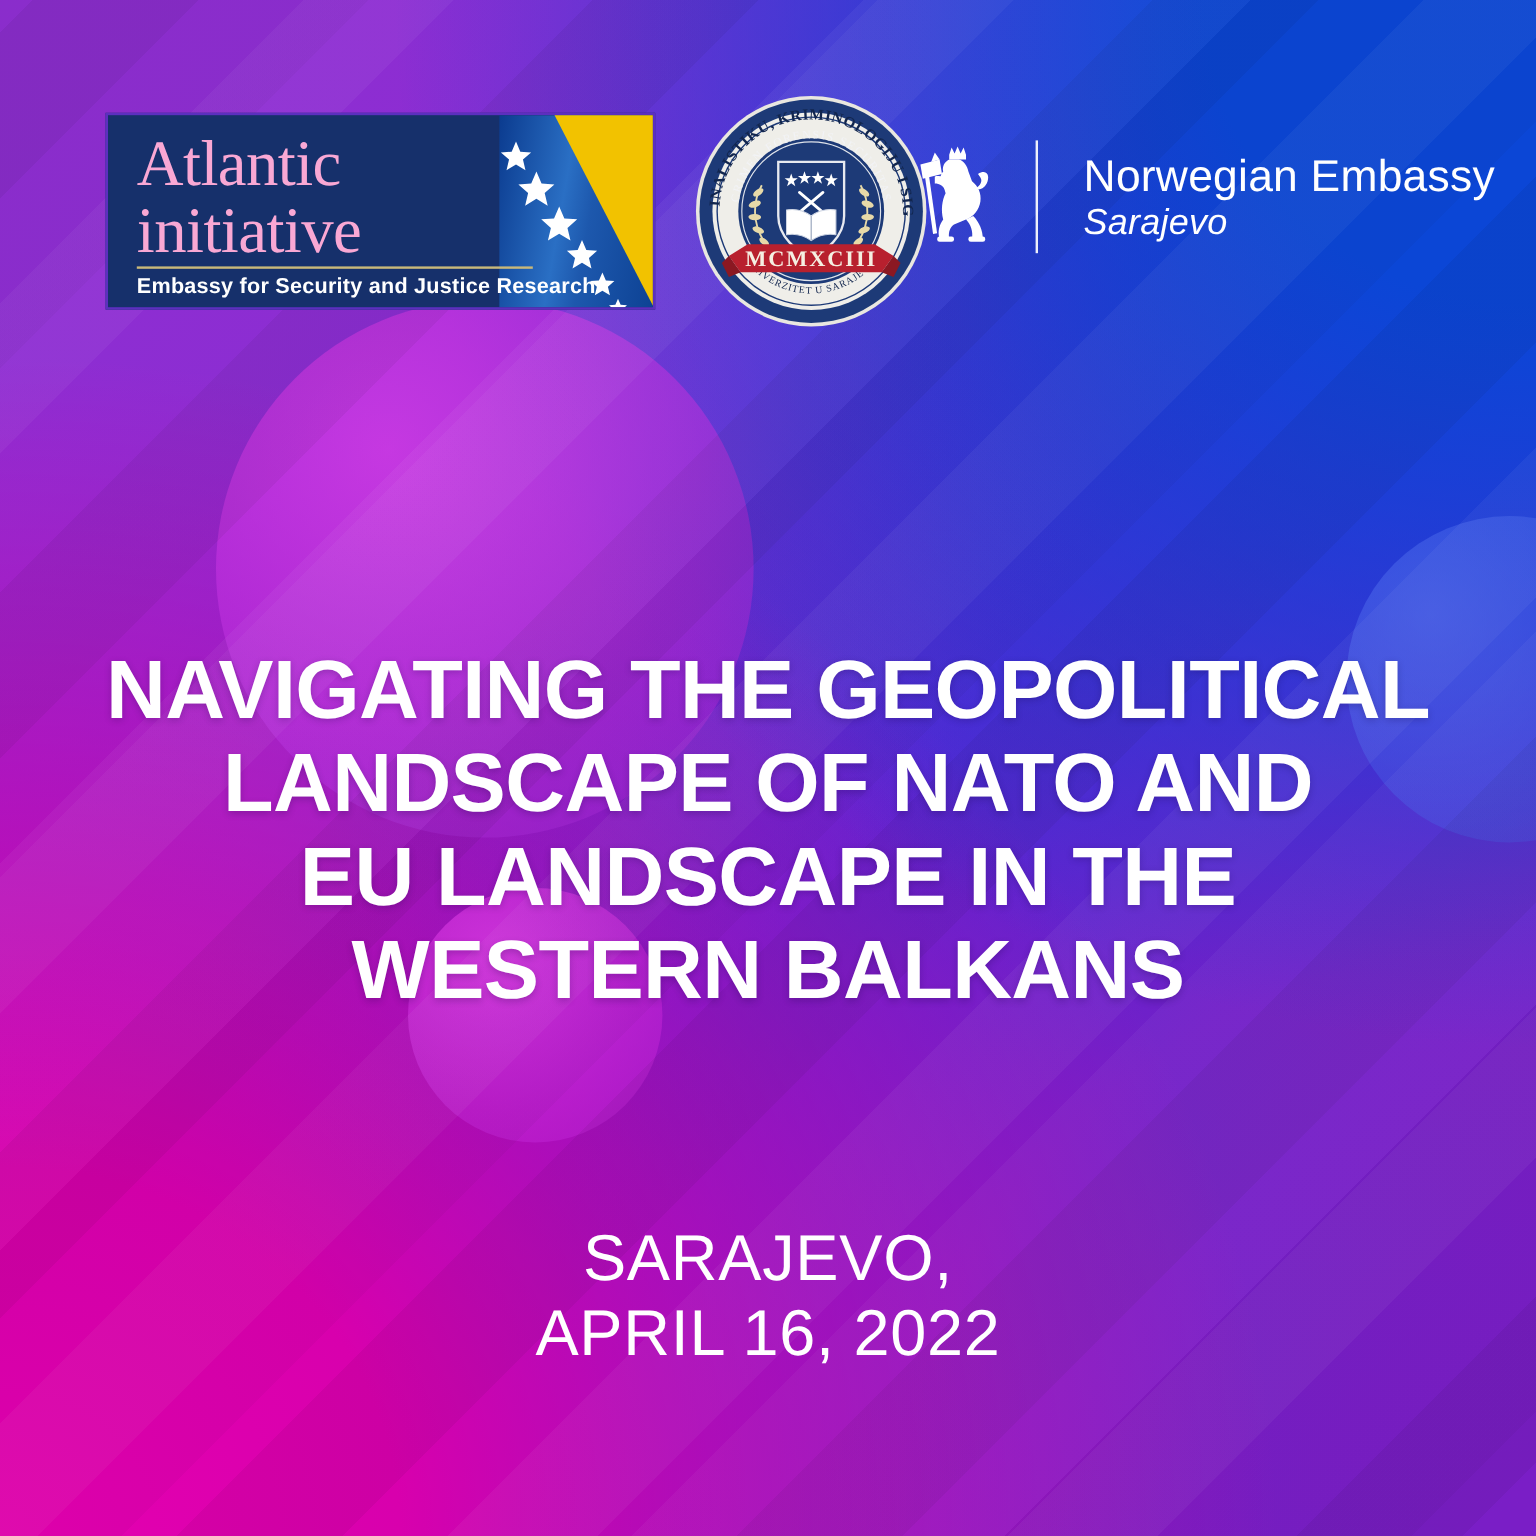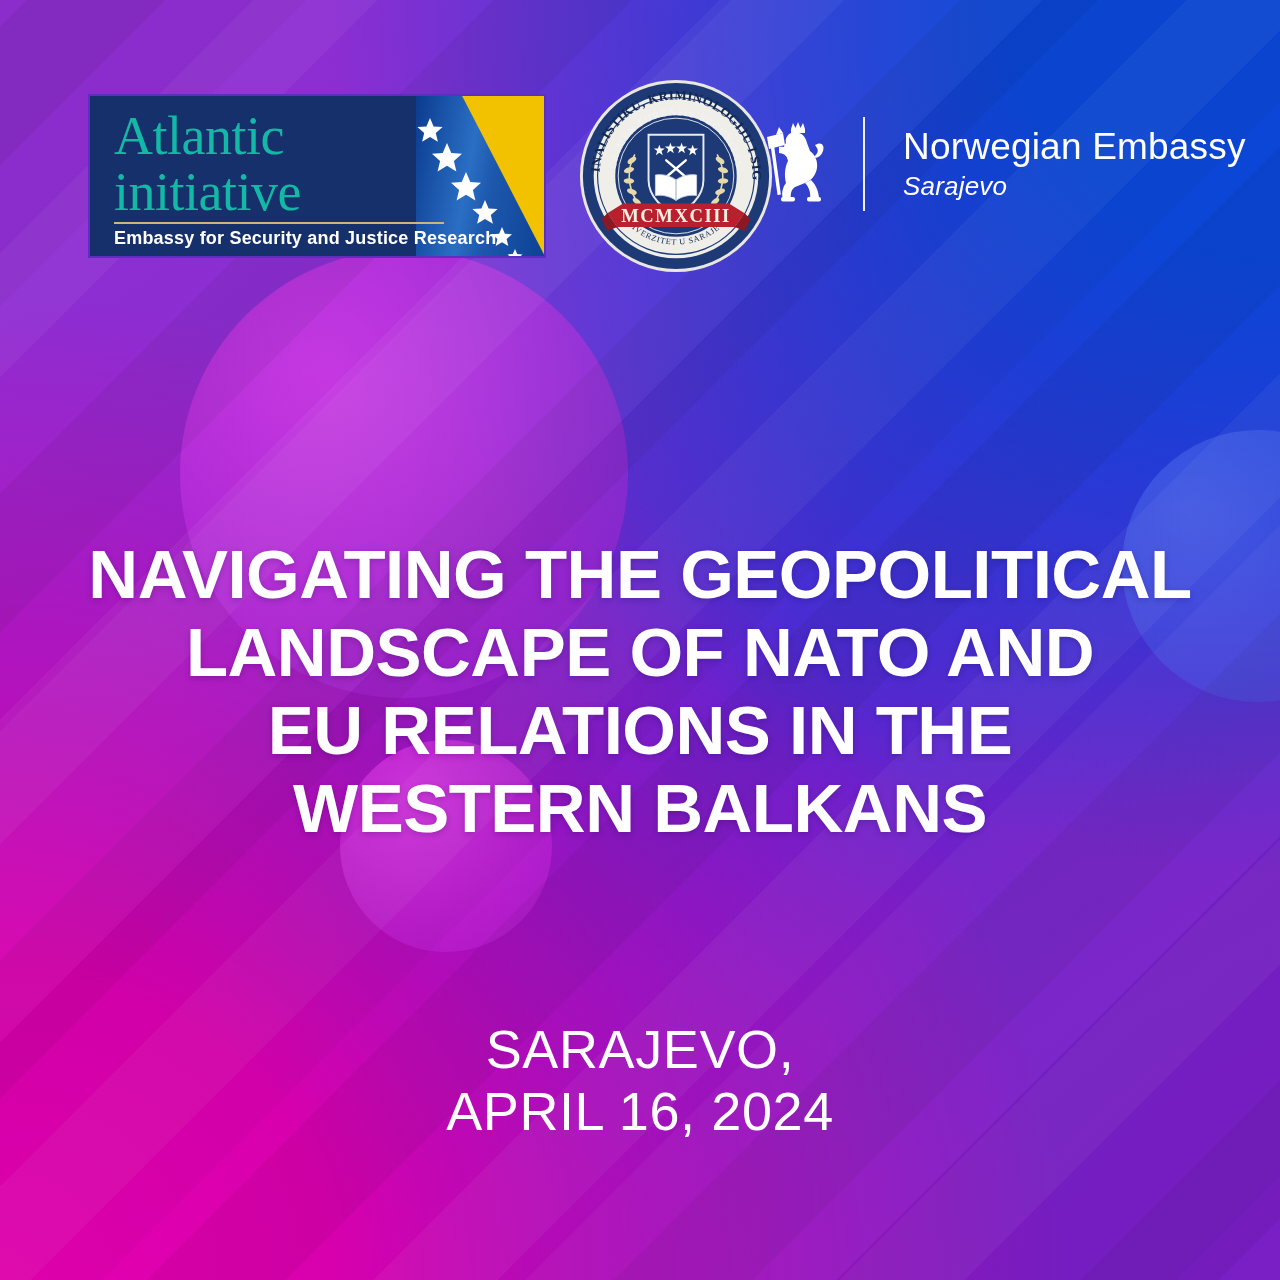--- a/index.html
+++ b/index.html
@@ -84,21 +84,21 @@
   
   .ai-logo{
     position:absolute; left:88px; top:94px;
     width:458px; height:164px;
     background:#16306b;
     border:2px solid #5c2fbf;
     overflow:hidden;
   }
   .ai-text{
     position:absolute; left:24px; top:12px; width:340px;
-    color:#14b8a6;
+    color:#f9a8d4;
   }
   .ai-line1{
     font-family:"Liberation Serif", serif;
     font-size:54px; line-height:56px; letter-spacing:-0.5px;
   }
   .ai-line2{
     font-family:"Liberation Serif", serif;
     font-size:54px; line-height:56px; letter-spacing:-0.5px;
   }
   .ai-rule{
@@ -142,21 +142,21 @@
   .nor-div{
     width:2px; height:94px; background:rgba(255,255,255,0.92);
     margin:0 26px 0 18px; flex:0 0 auto;
   }
   .nor-txt{ display:flex; flex-direction:column; justify-content:center; }
   .nor-name{
     color:#ffffff; font-size:37px; line-height:42px;
     font-weight:400; letter-spacing:0.2px; white-space:nowrap;
   }
   .nor-city{
-    color:#ffffff; font-size:26px; line-height:32px;
+    color:#ffffff; font-size:30px; line-height:32px;
     font-style:italic; font-weight:400; letter-spacing:0.2px;
     margin-top:2px; white-space:nowrap;
   }
 
   
   .title{
     position:absolute; left:0; top:536px; width:1280px;
     z-index:6;
     text-align:center;
     color:#ffffff;
@@ -315,22 +315,22 @@
         <span class="nor-name">Norwegian Embassy</span>
         <span class="nor-city">Sarajevo</span>
       </span>
     </div>
 
   </div>
 
   <div class="title">
     <span class="title-line">NAVIGATING THE GEOPOLITICAL</span>
     <span class="title-line">LANDSCAPE OF NATO AND</span>
-    <span class="title-line">EU RELATIONS IN THE</span>
+    <span class="title-line">EU LANDSCAPE IN THE</span>
     <span class="title-line">WESTERN BALKANS</span>
   </div>
 
   <div class="dateblock">
     <span>SARAJEVO,</span>
-    <span>APRIL 16, 2024</span>
+    <span>APRIL 16, 2022</span>
   </div>
 
 </div>
 
 </body></html>

